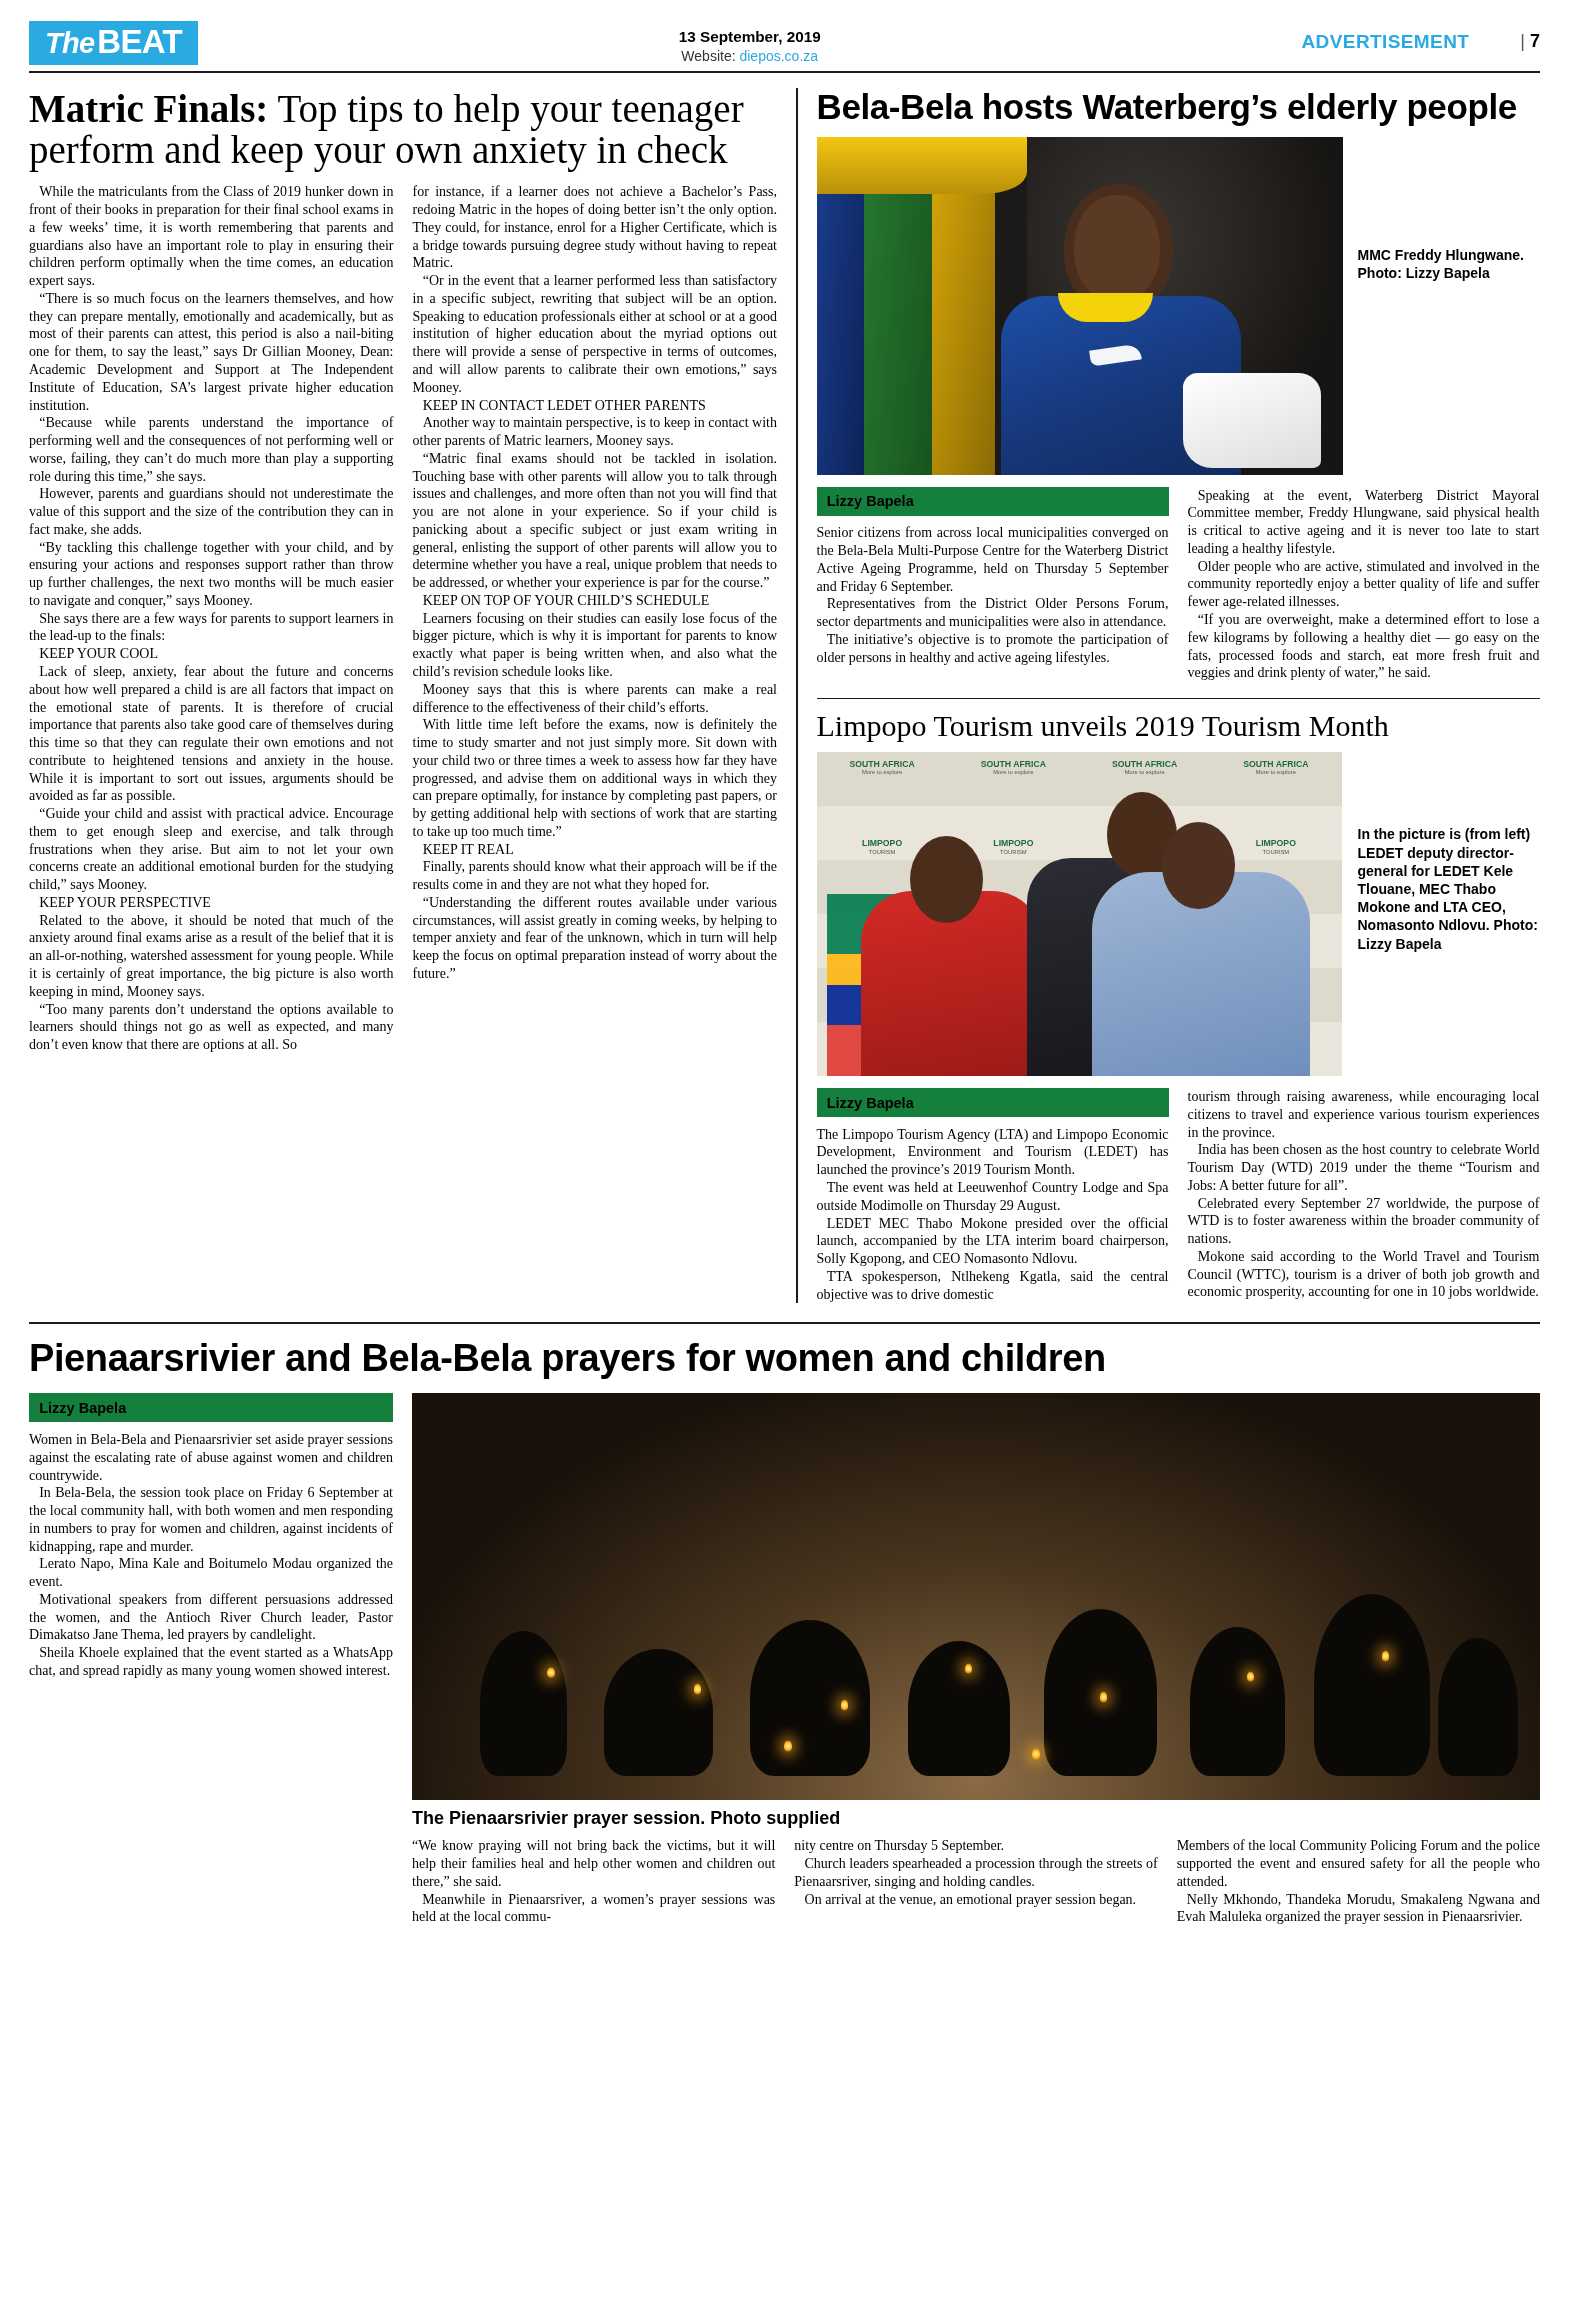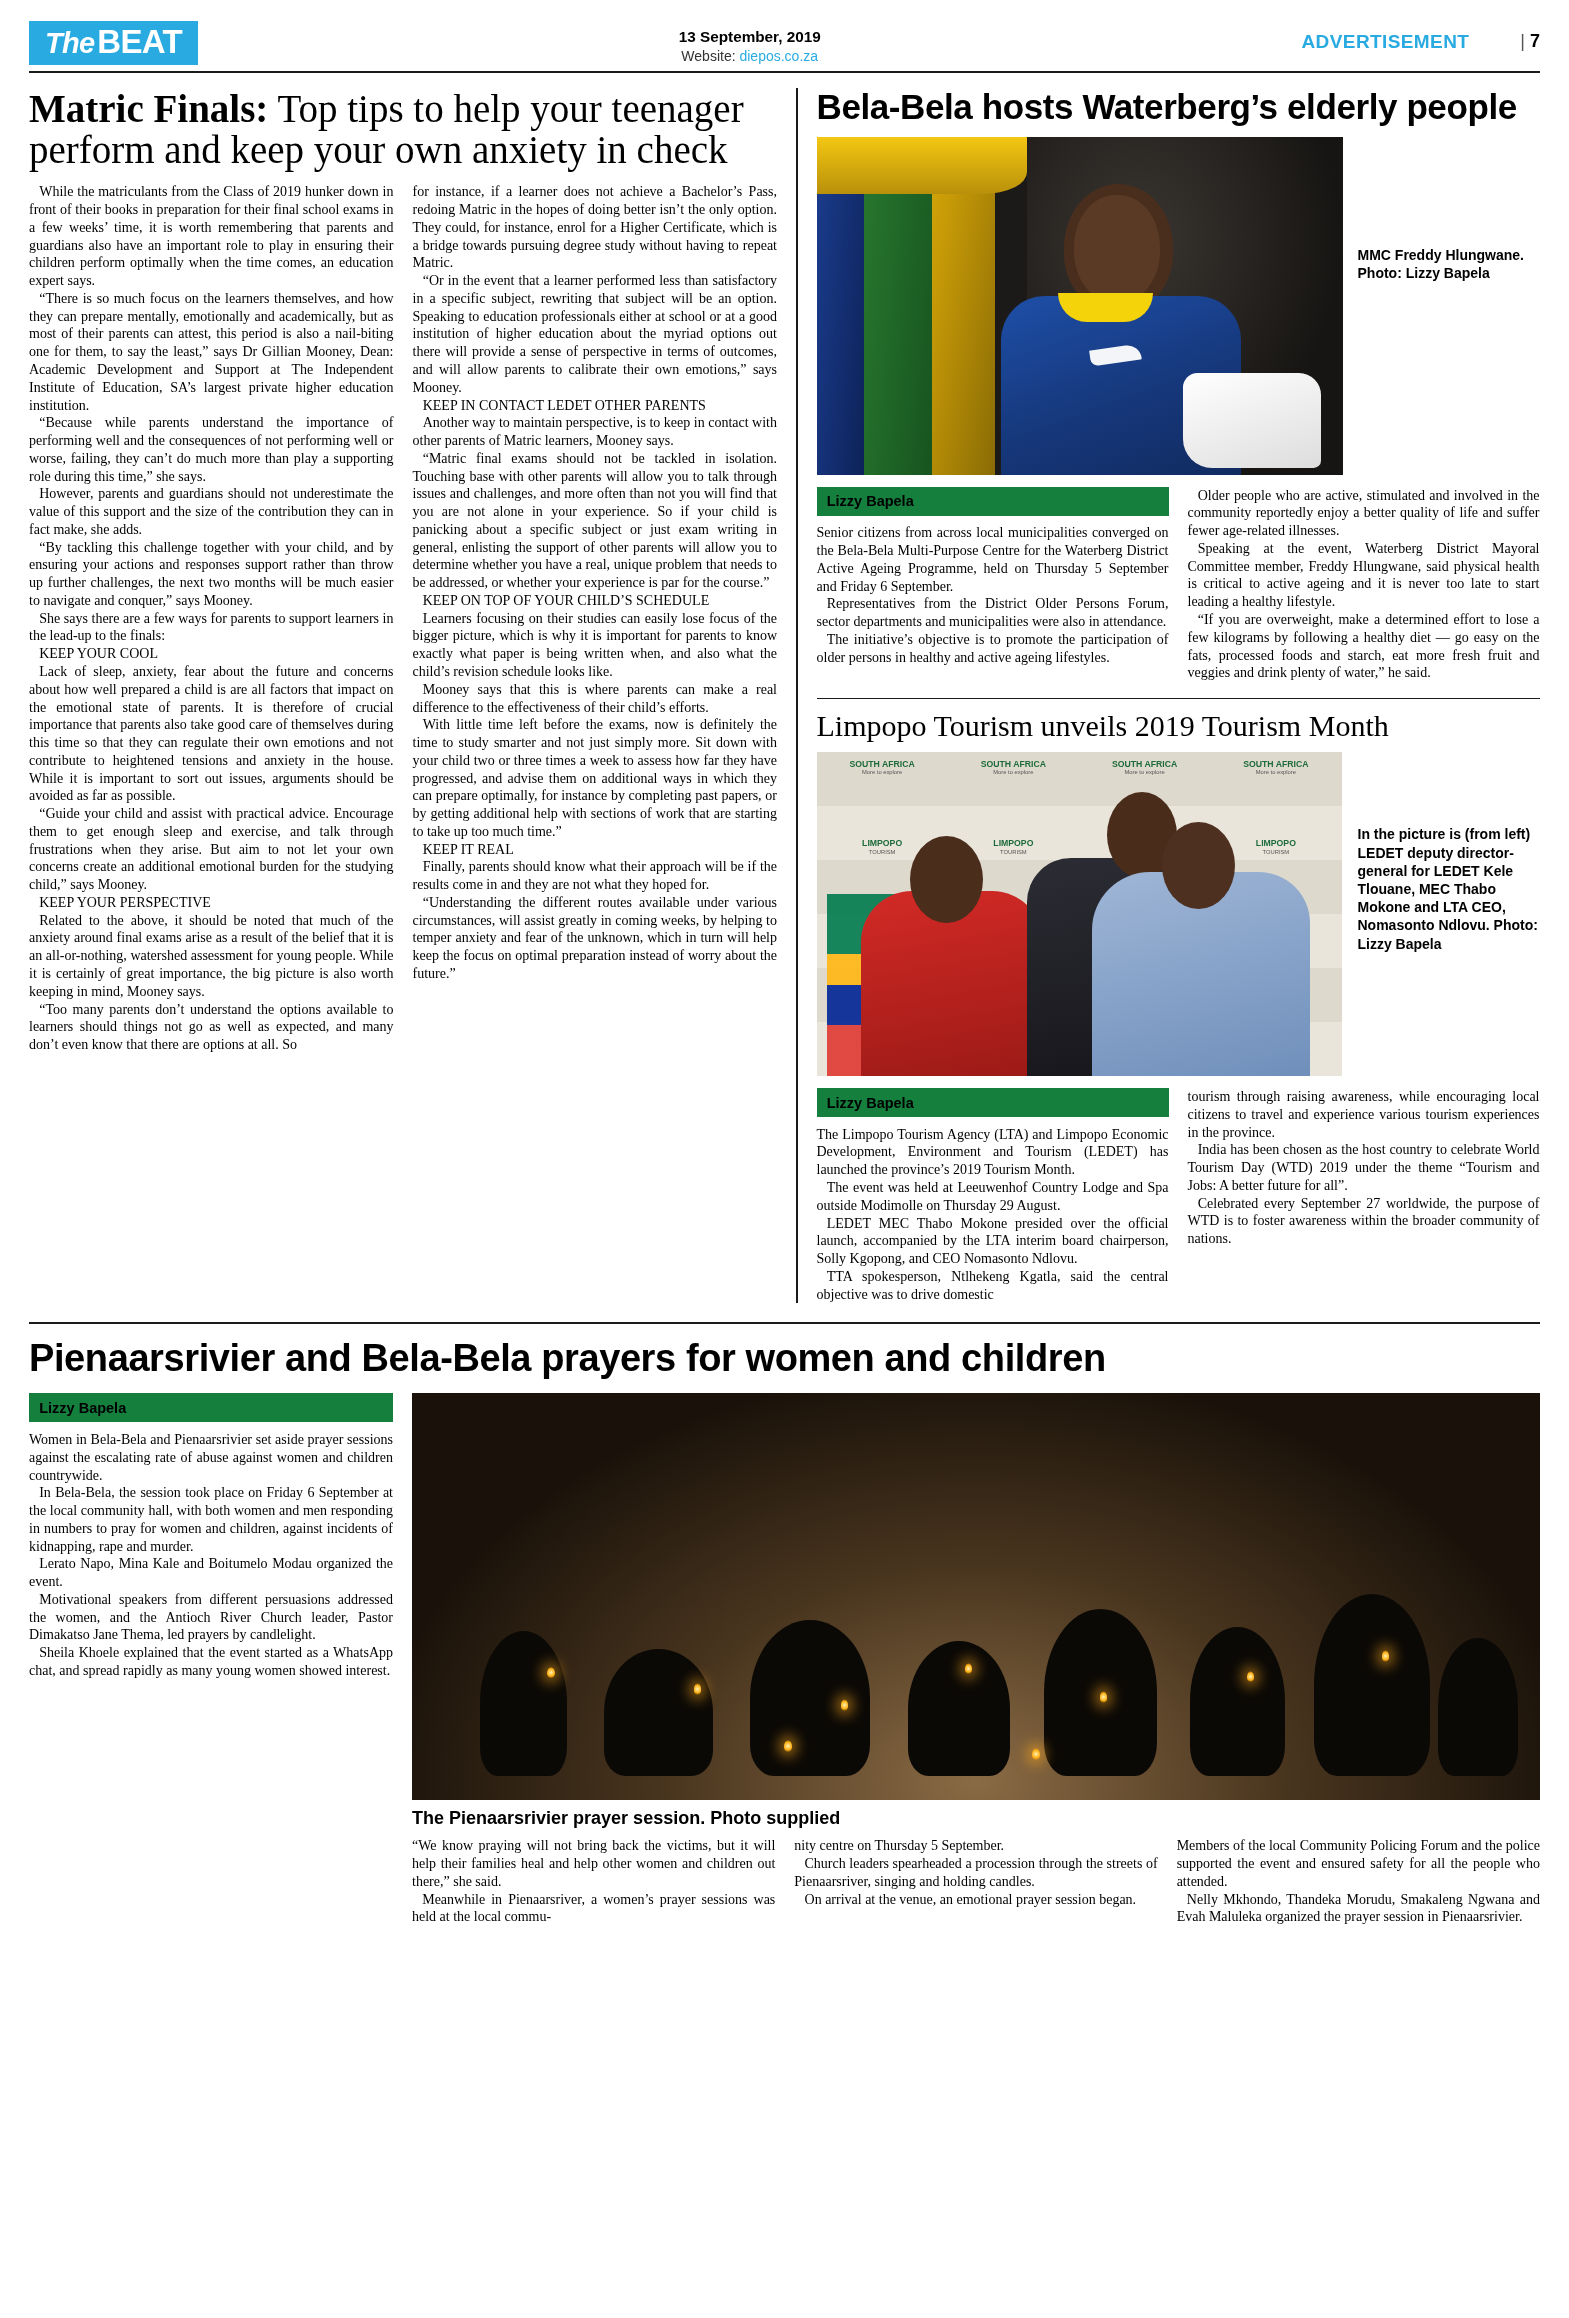--- a/index.html
+++ b/index.html
@@ -311,22 +311,22 @@
         </div>
 
         <div class="cols-2" style="margin-top:11.6px;">
           <div class="col">
             <div class="byline">Lizzy Bapela</div>
             <p class="noindent">Senior citizens from across local municipalities converged on the Bela-Bela Multi-Purpose Centre for the Waterberg District Active Ageing Programme, held on Thursday 5 September and Friday 6 September.</p>
             <p>Representatives from the District Older Persons Forum, sector departments and municipalities were also in attendance.</p>
             <p>The initiative’s objective is to promote the participation of older persons in healthy and active ageing lifestyles.</p>
           </div>
           <div class="col">
+            <p>Speaking at the event, Waterberg District Mayoral Committee member, Freddy Hlungwane, said physical health is critical to active ageing and it is never too late to start leading a healthy lifestyle.</p>
             <p>Older people who are active, stimulated and involved in the community reportedly enjoy a better quality of life and suffer fewer age-related illnesses.</p>
-            <p>Speaking at the event, Waterberg District Mayoral Committee member, Freddy Hlungwane, said physical health is critical to active ageing and it is never too late to start leading a healthy lifestyle.</p>
             <p>“If you are overweight, make a determined effort to lose a few kilograms by following a healthy diet — go easy on the fats, processed foods and starch, eat more fresh fruit and veggies and drink plenty of water,” he said.</p>
           </div>
         </div>
       </div>
 
       <hr class="hr-thin">
 
       <div>
         <h2 class="headline-serif">Limpopo Tourism unveils 2019 Tourism Month</h2>
 
@@ -373,20 +373,21 @@
             <div class="byline">Lizzy Bapela</div>
             <p class="noindent">The Limpopo Tourism Agency (LTA) and Limpopo Economic Development, Environment and Tourism (LEDET) has launched the province’s 2019 Tourism Month.</p>
             <p>The event was held at Leeuwenhof Country Lodge and Spa outside Modimolle on Thursday 29 August.</p>
             <p>LEDET MEC Thabo Mokone presided over the official launch, accompanied by the LTA interim board chairperson, Solly Kgopong, and CEO Nomasonto Ndlovu.</p>
             <p>TTA spokesperson, Ntlhekeng Kgatla, said the central objective was to drive domestic</p>
           </div>
           <div class="col">
             <p class="noindent">tourism through raising awareness, while encouraging local citizens to travel and experience various tourism experiences in the province.</p>
             <p>India has been chosen as the host country to celebrate World Tourism Day (WTD) 2019 under the theme “Tourism and Jobs: A better future for all”.</p>
             <p>Celebrated every September 27 worldwide, the purpose of WTD is to foster awareness within the broader community of nations.</p>
+            <p>Mokone said according to the World Travel and Tourism Council (WTTC), tourism is a driver of both job growth and economic prosperity, accounting for one in 10 jobs worldwide.</p>
           </div>
         </div>
       </div>
 
     </div>
   </div>
 
   <hr class="hr-thick">
 
   <div class="bottom-area">

